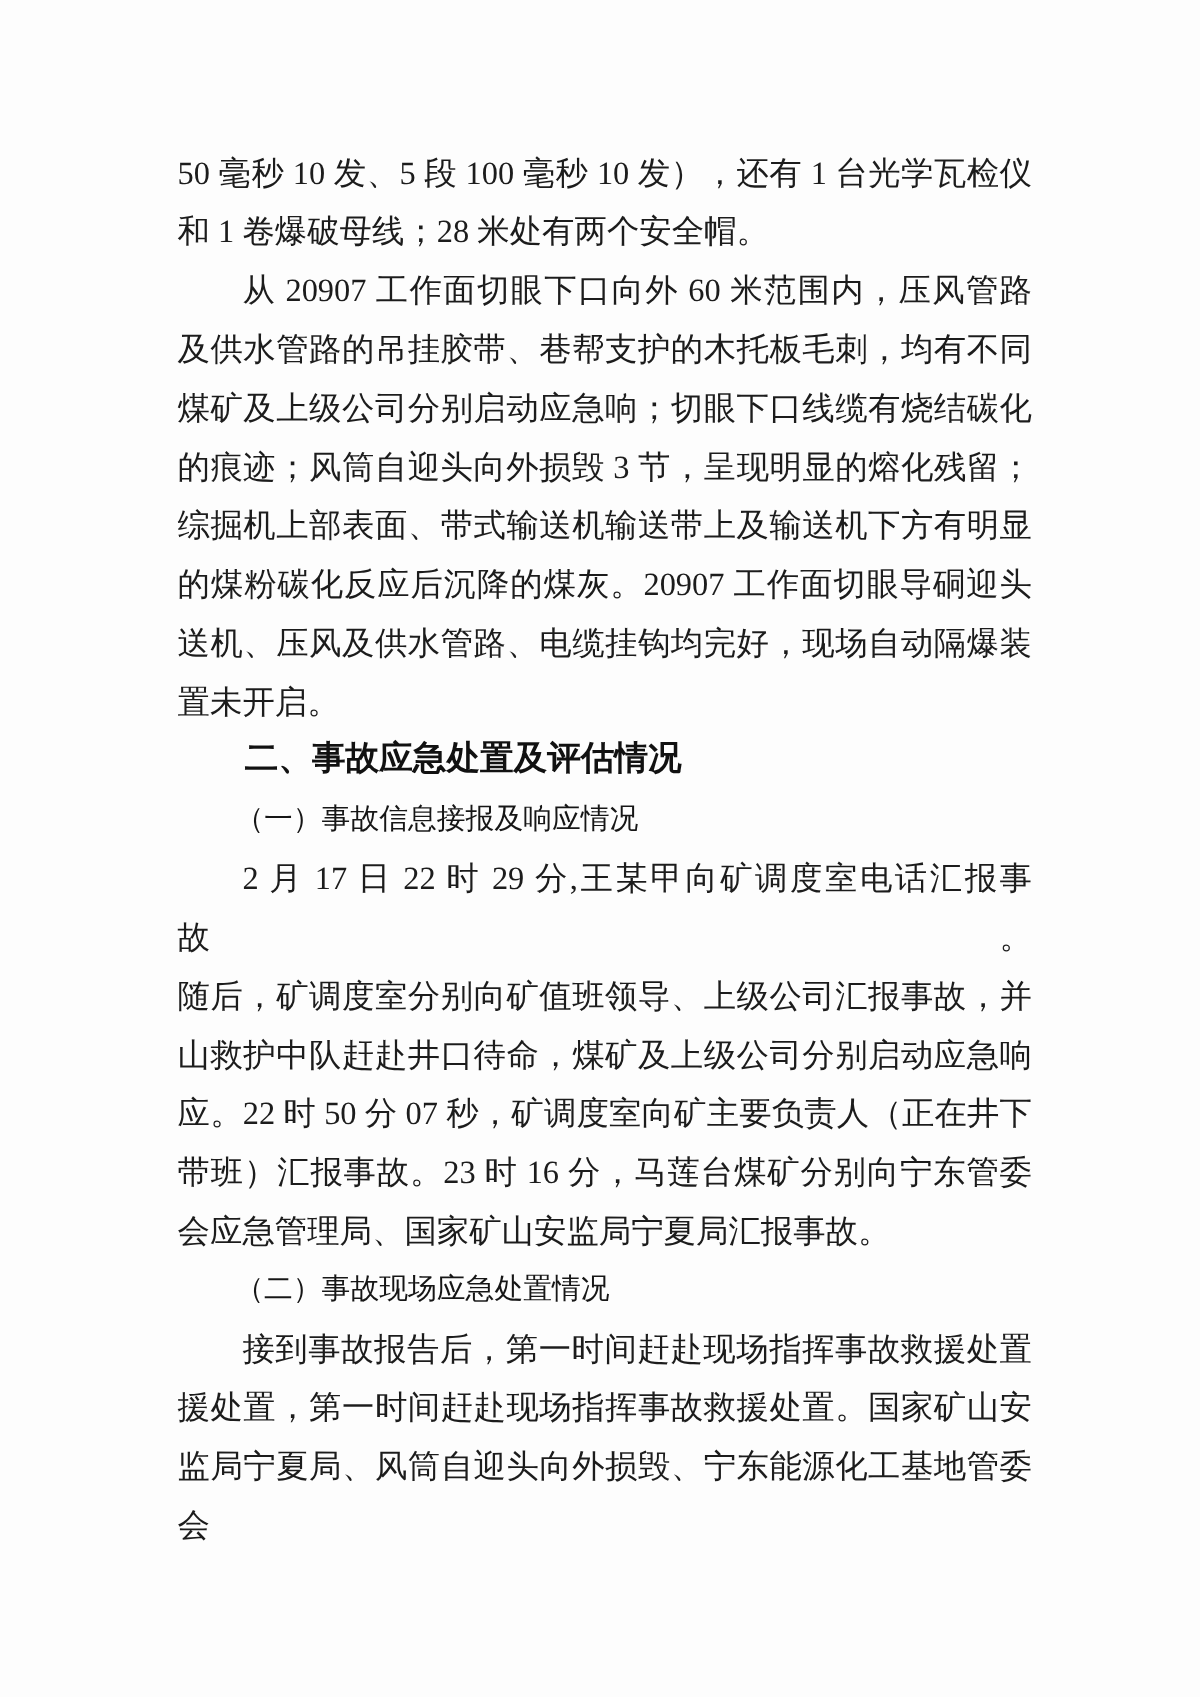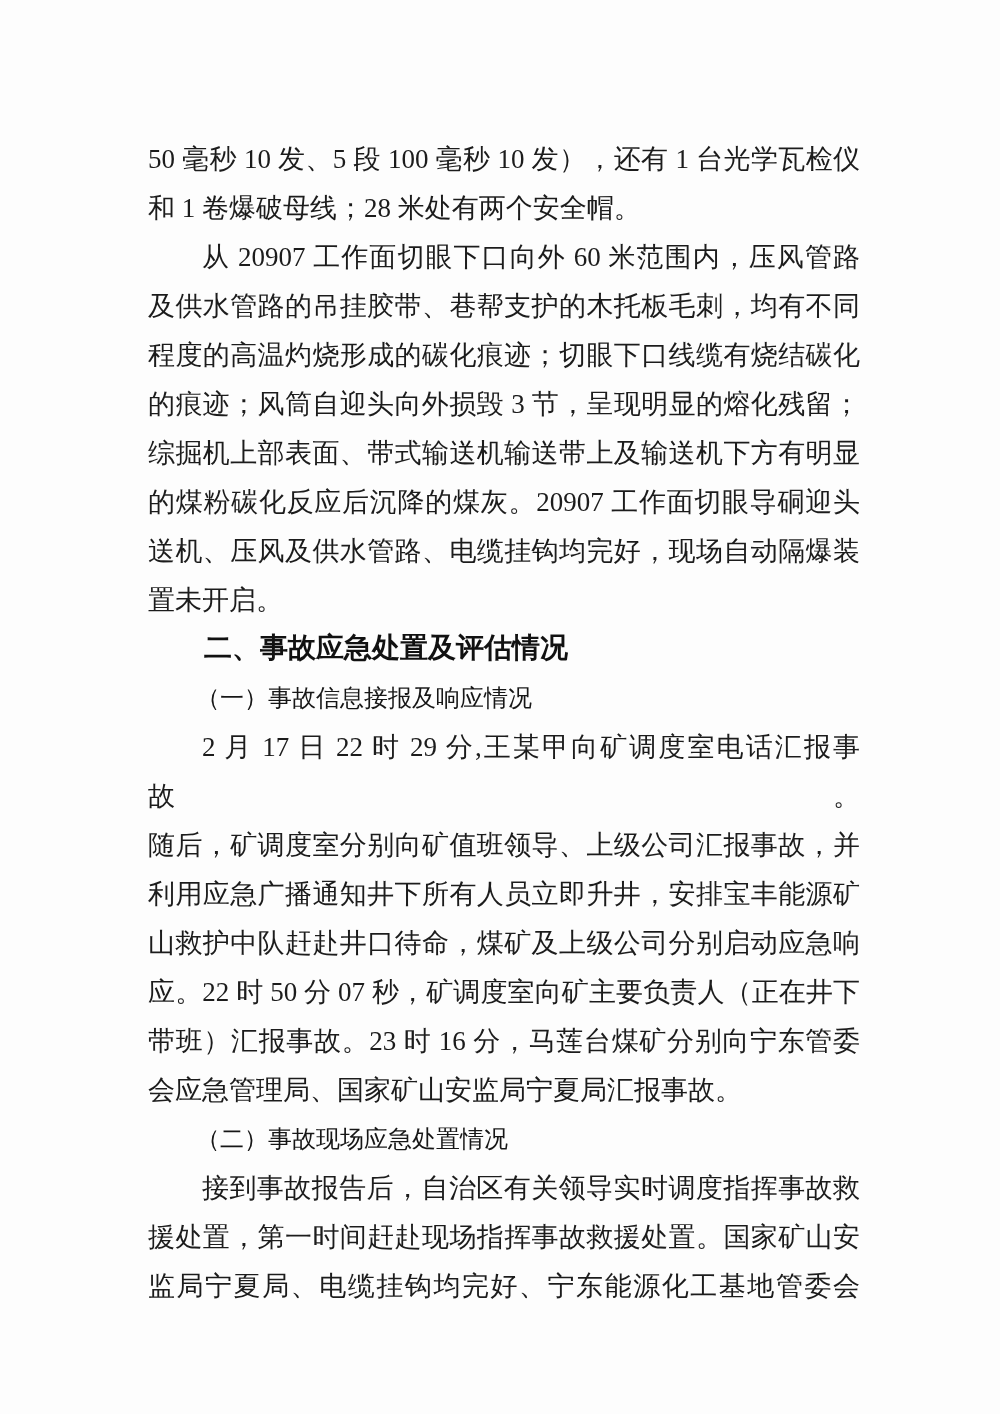--- a/index.html
+++ b/index.html
@@ -11,21 +11,20 @@
     height: 1414px;
     background: #fdfdfd;
     overflow: hidden;
     font-family: "Liberation Serif", "DejaVu Serif", serif;
   }
   .page {
     position: relative;
     width: 1000px;
     height: 1198px;
     background: #fdfdfd;
-    margin-top: 15px;
   }
   .text-col {
     position: absolute;
     left: 148px;
     top: 120px;
     width: 712px;
   }
   .line {
     font-size: 27px;
     line-height: 49px;
@@ -59,33 +58,32 @@
 </style>
 </head>
 <body>
 
 <div class="page">
   <div class="text-col">
       <div class="line j">50 毫秒 10 发、5 段 100 毫秒 10 发），还有 1 台光学瓦检仪</div>
       <div class="line l">和 1 卷爆破母线；28 米处有两个安全帽。</div>
       <div class="line j ind">从 20907 工作面切眼下口向外 60 米范围内，压风管路</div>
       <div class="line j">及供水管路的吊挂胶带、巷帮支护的木托板毛刺，均有不同</div>
-      <div class="line j">程度的高温灼烧形成的碳化痕迹；切眼下口线缆有烧结碳化</div>
+      <div class="line j">煤矿及上级公司分别启动应急响；切眼下口线缆有烧结碳化</div>
       <div class="line j">的痕迹；风筒自迎头向外损毁 3 节，呈现明显的熔化残留；</div>
       <div class="line j">综掘机上部表面、带式输送机输送带上及输送机下方有明显</div>
       <div class="line j">的煤粉碳化反应后沉降的煤灰。20907 工作面切眼导硐迎头</div>
       <div class="line j">送机、压风及供水管路、电缆挂钩均完好，现场自动隔爆装</div>
       <div class="line l">置未开启。</div>
       <div class="line h1 l ind">二、事故应急处置及评估情况</div>
       <div class="line h2 l ind">（一）事故信息接报及响应情况</div>
       <div class="line j ind">2 月 17 日 22 时 29 分,王某甲向矿调度室电话汇报事故。</div>
       <div class="line j">随后，矿调度室分别向矿值班领导、上级公司汇报事故，并</div>
-      <div class="line j">利用应急广播通知井下所有人员立即升井，安排宝丰能源矿</div>
       <div class="line j">山救护中队赶赴井口待命，煤矿及上级公司分别启动应急响</div>
       <div class="line j">应。22 时 50 分 07 秒，矿调度室向矿主要负责人（正在井下</div>
       <div class="line j">带班）汇报事故。23 时 16 分，马莲台煤矿分别向宁东管委</div>
       <div class="line l">会应急管理局、国家矿山安监局宁夏局汇报事故。</div>
       <div class="line h2 l ind">（二）事故现场应急处置情况</div>
-      <div class="line j ind">接到事故报告后，自治区有关领导实时调度指挥事故救</div>
+      <div class="line j ind">接到事故报告后，第一时间赶赴现场指挥事故救援处置</div>
       <div class="line j">援处置，第一时间赶赴现场指挥事故救援处置。国家矿山安</div>
-      <div class="line j">监局宁夏局、电缆挂钩均完好、宁东能源化工基地管委会</div>
+      <div class="line j">监局宁夏局、风筒自迎头向外损毁、宁东能源化工基地管委会</div>
     </div>
 </div>
 
 </body></html>

